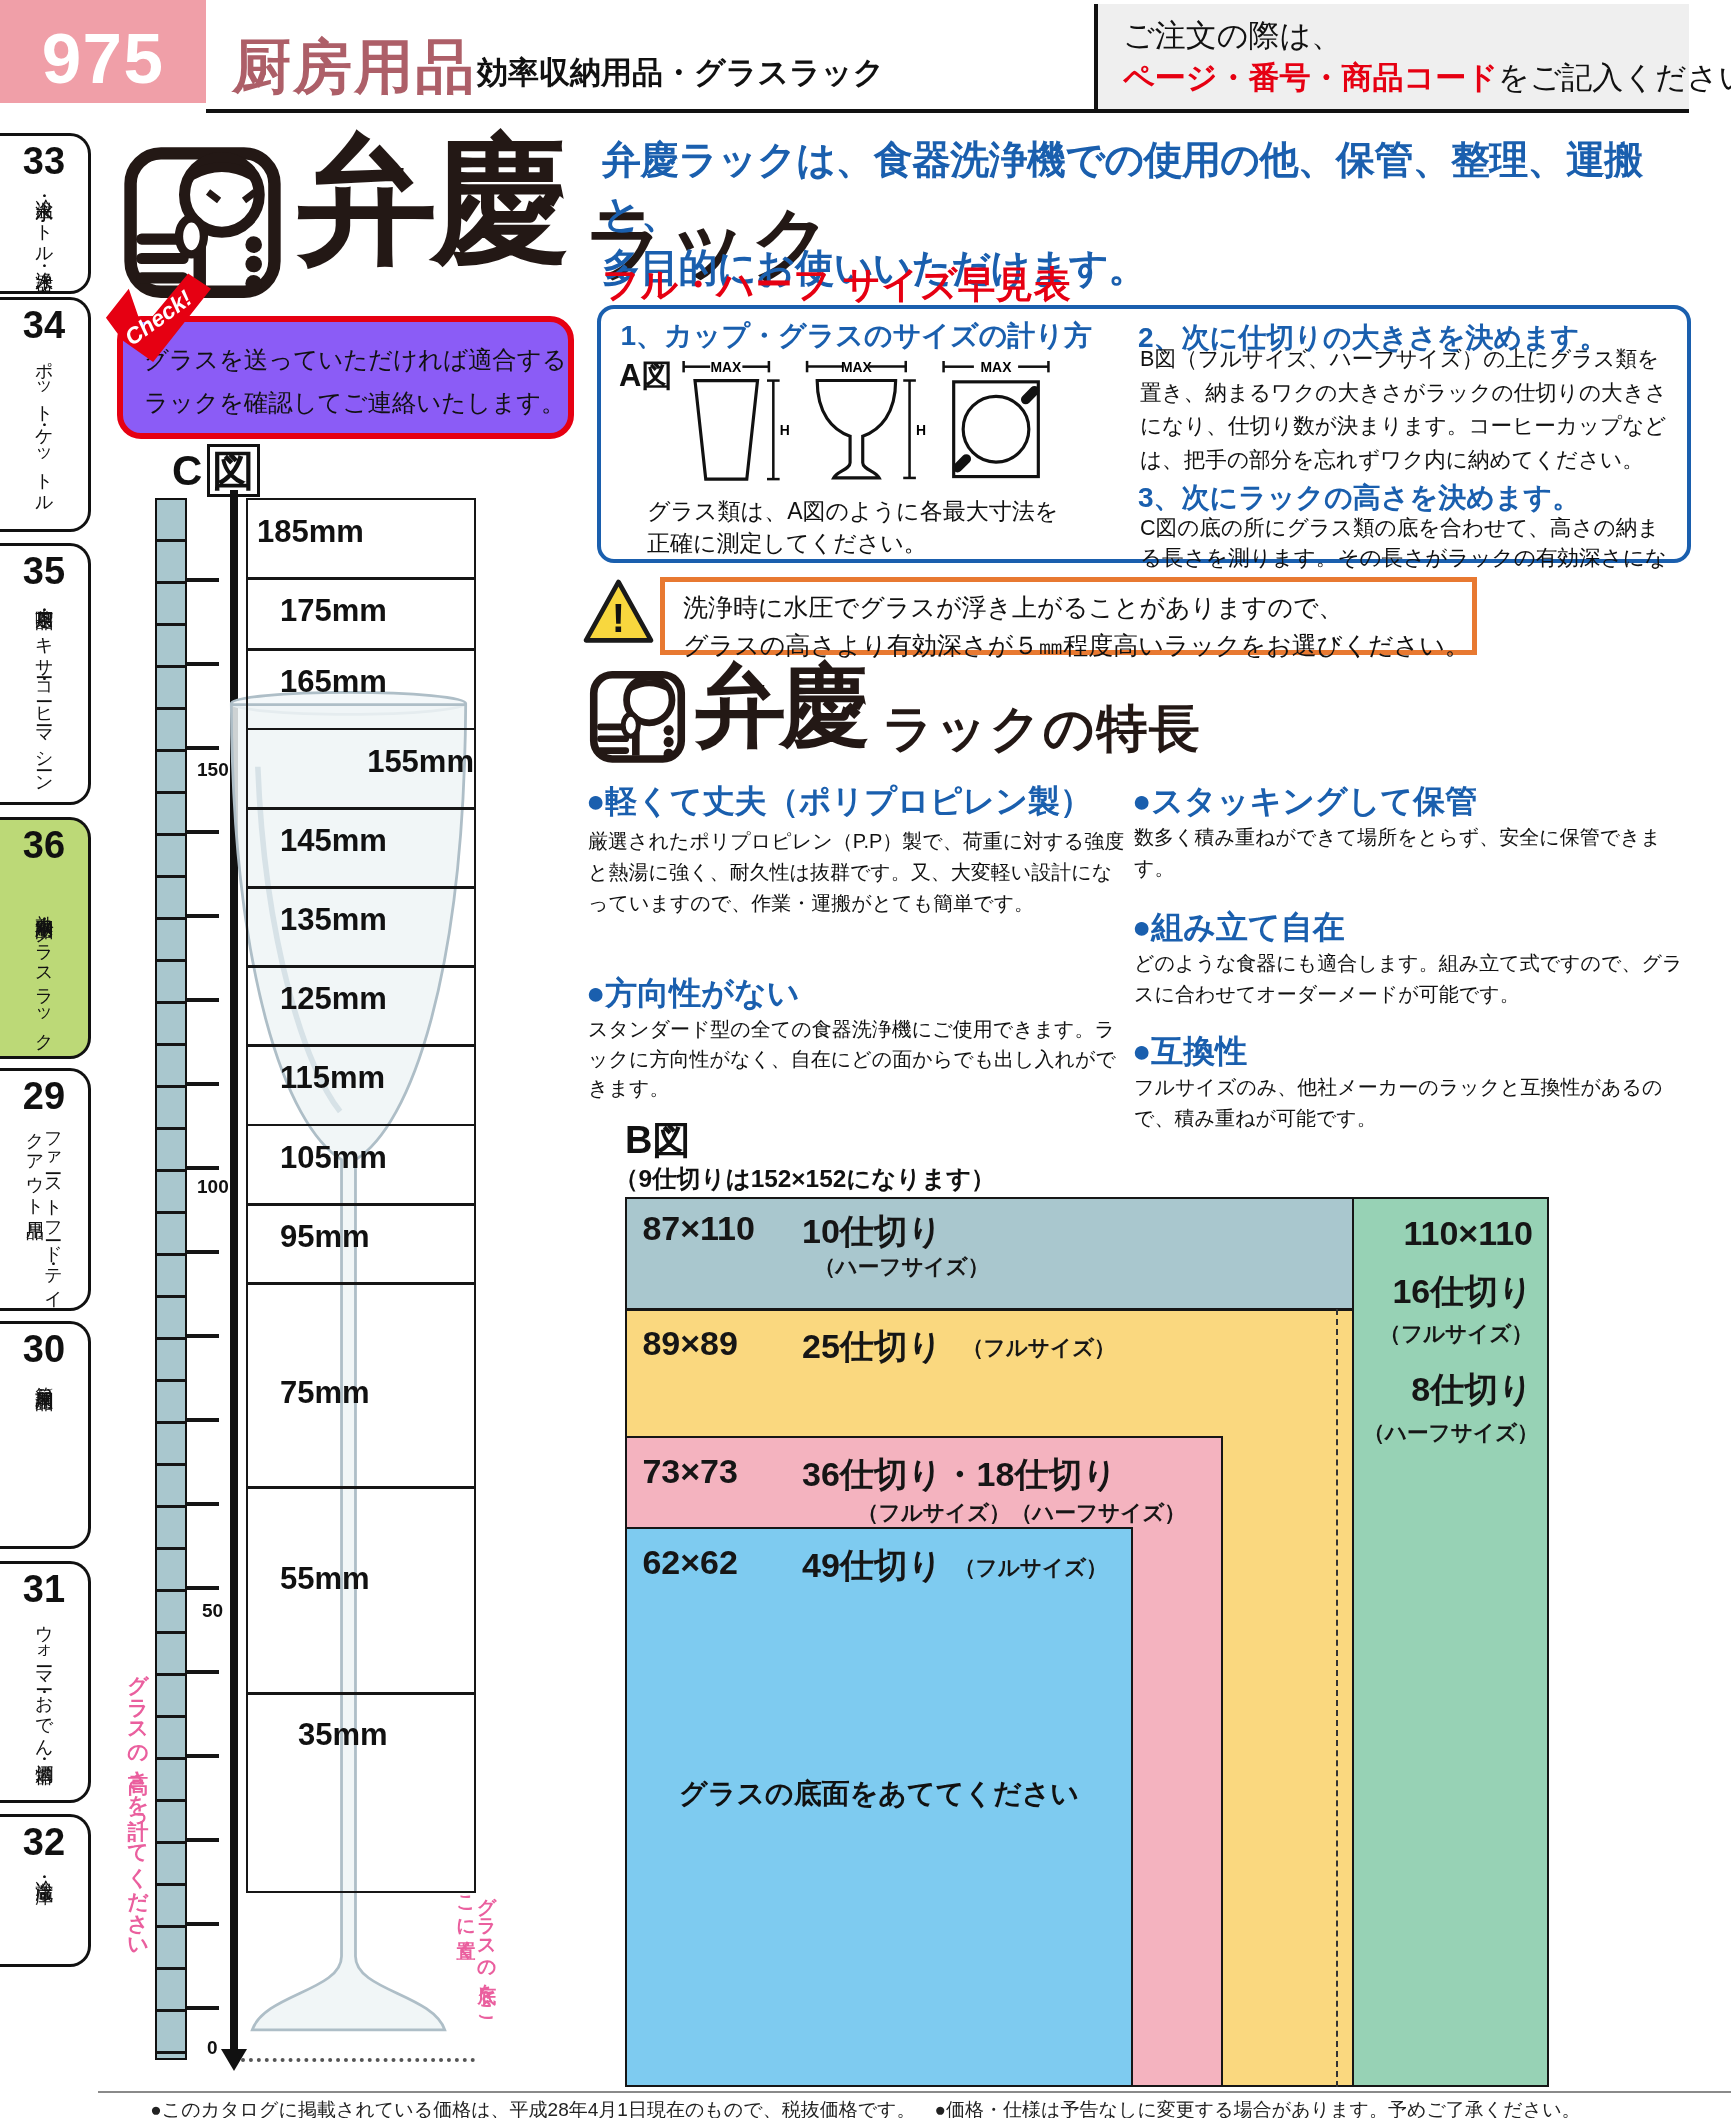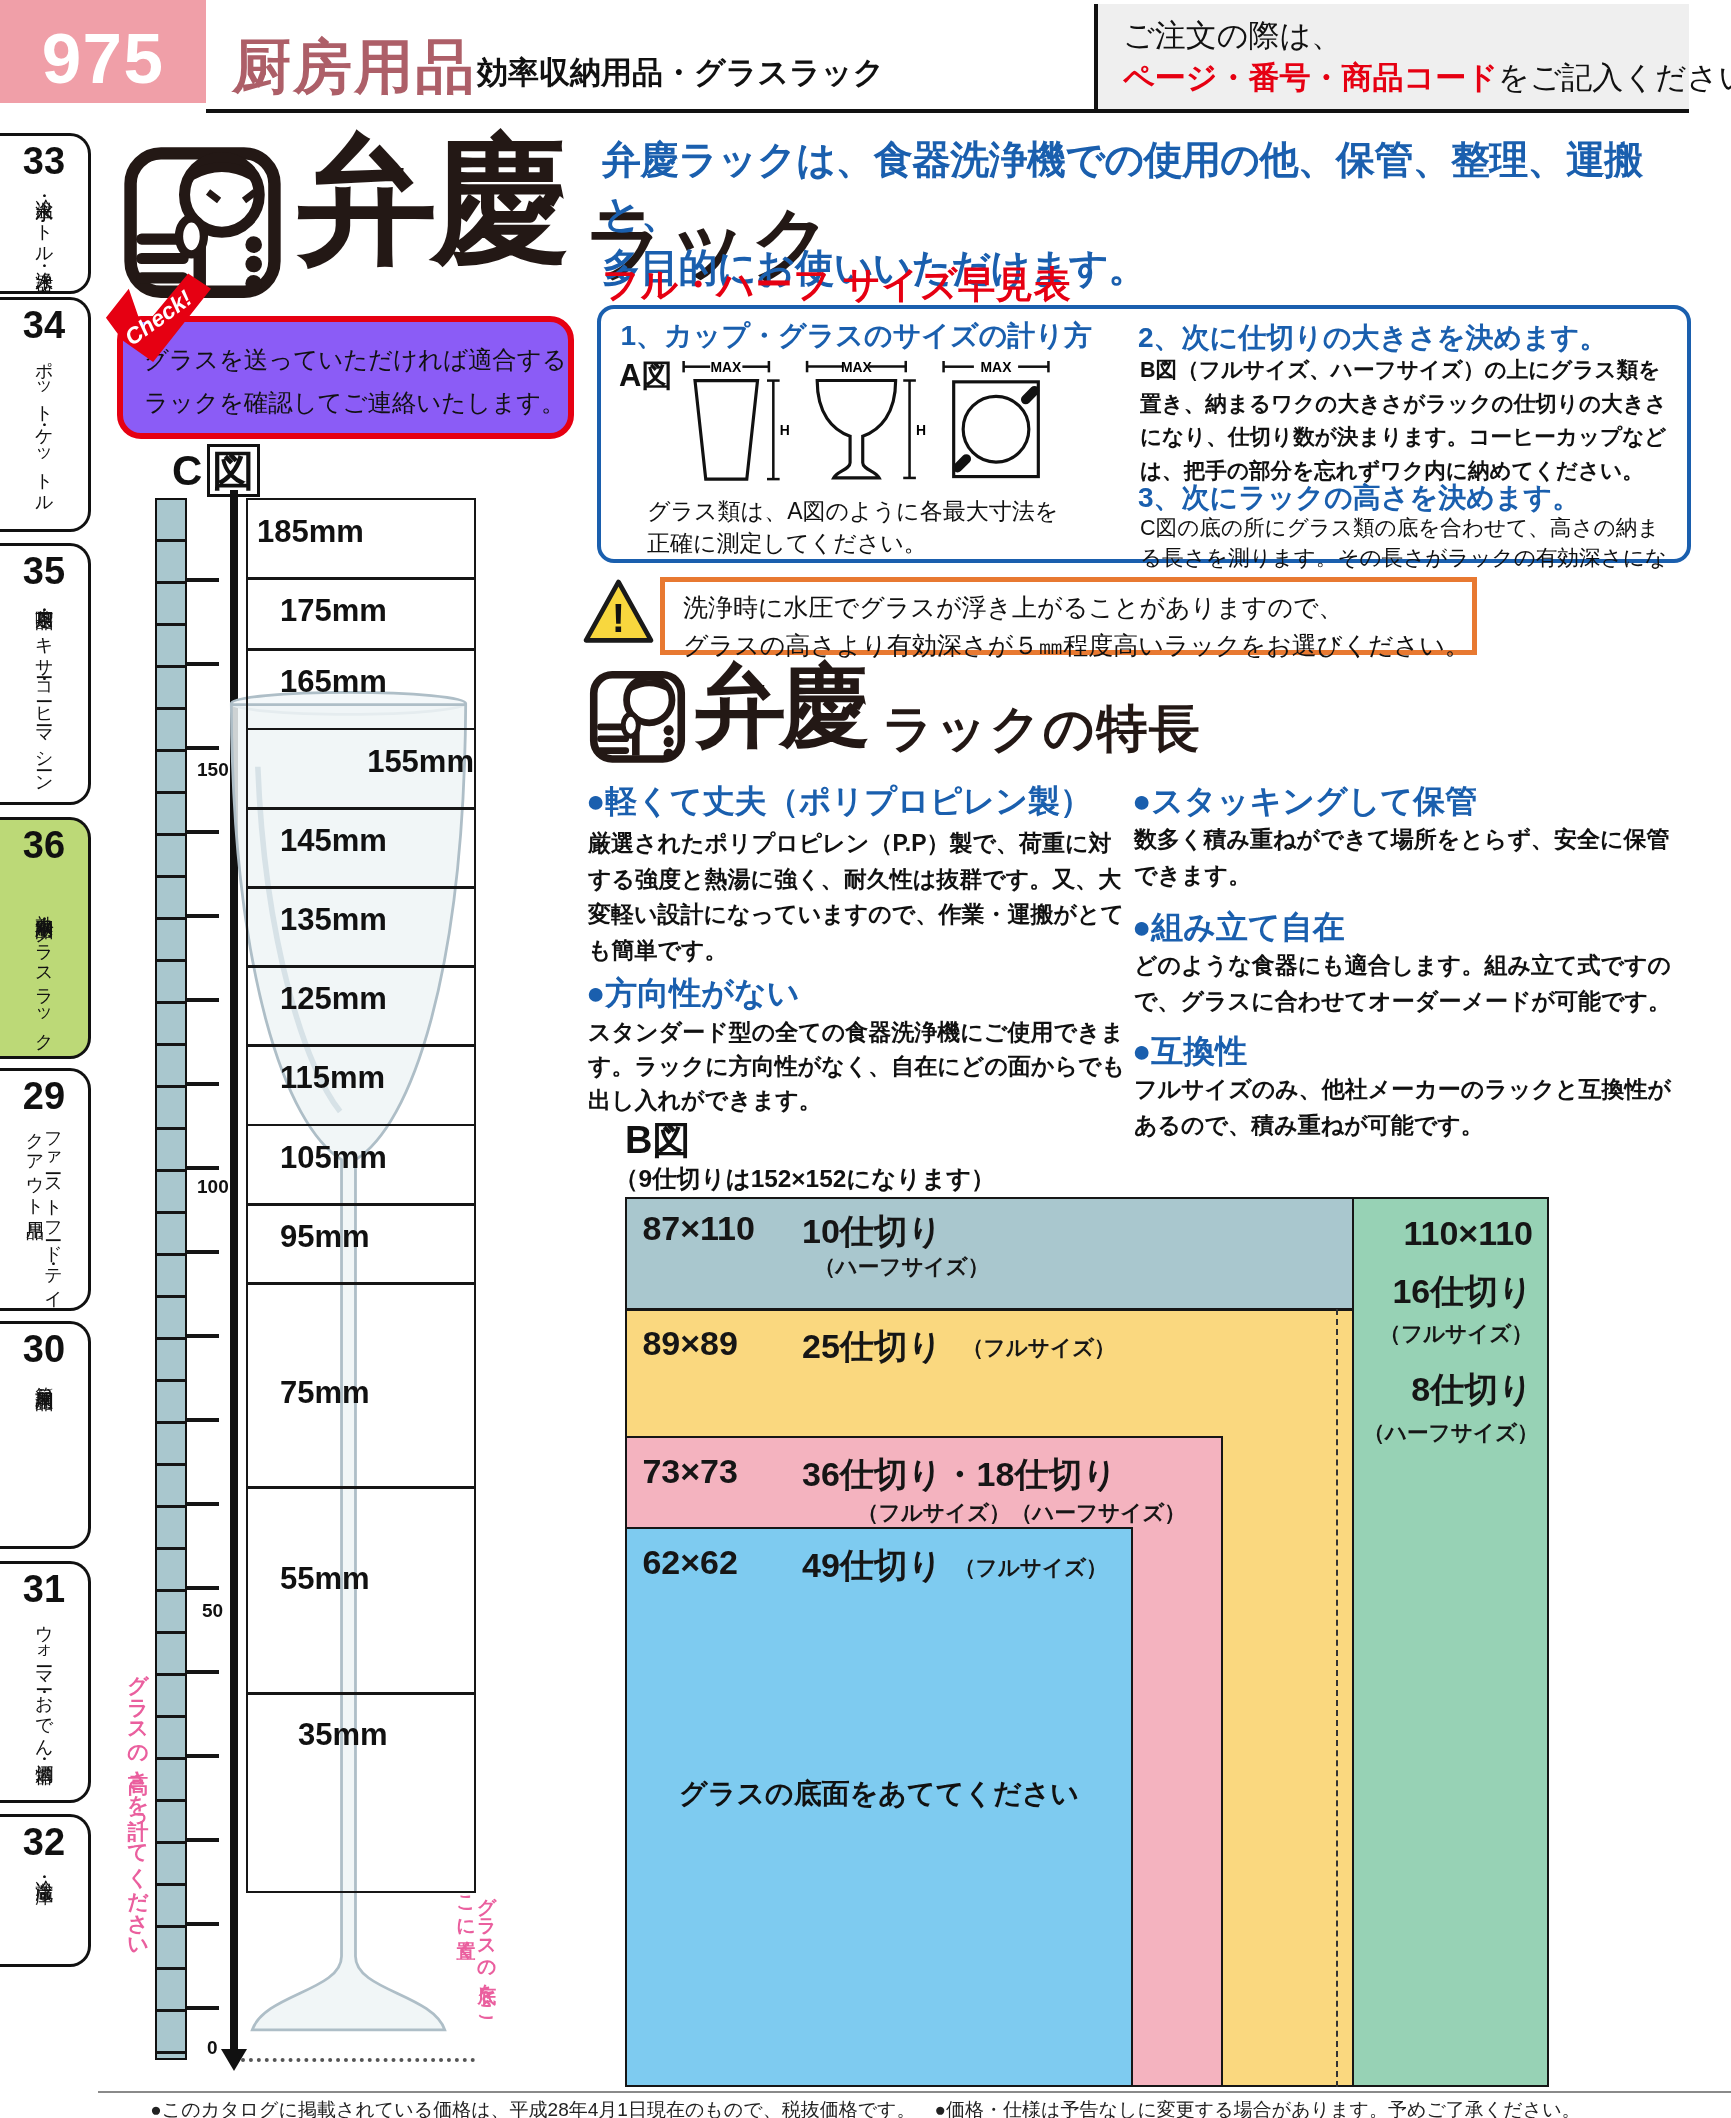--- a/index.html
+++ b/index.html
@@ -48,21 +48,21 @@
 
   
   .warn-box{left:660px;top:577px;width:817px;height:78px;border:5.6px solid #e87931;box-sizing:border-box;background:#fff;}
   .warn-text{position:absolute;left:18px;top:7px;font-size:25px;line-height:1.5;color:#111;white-space:nowrap;}
   .warn-text span{display:block;}
 
   
   .feat-brand{left:695px;top:660px;font-size:91px;}
   .feat-title{left:882px;top:695px;font-size:51px;font-weight:800;color:#231815;letter-spacing:1.4px;}
   .ftitle{position:absolute;font-size:32px;font-weight:800;color:#1a5fae;white-space:nowrap;}
-  .fbody{position:absolute;font-size:23px;line-height:1.55;color:#111;font-weight:bold;}
+  .fbody{position:absolute;font-size:20px;line-height:1.55;color:#111;}
 
   
   .fig-label{font-size:38px;font-weight:800;color:#111;}
   .b-note{left:614px;top:1163px;font-size:24.4px;font-weight:600;color:#111;}
   .rack{position:absolute;border:2.8px solid #161616;box-sizing:border-box;}
   .rk-size{font-size:34px;font-weight:600;color:#161616;}
   .rk-part{font-size:34px;font-weight:600;color:#161616;}
   .rk-type{font-size:21.6px;font-weight:600;color:#161616;}
   .dash-line{left:1336px;top:1309px;height:778px;width:0;border-left:2.8px dashed #333;}
 
@@ -214,21 +214,21 @@
       <line x1="142" y1="66" x2="156" y2="52" stroke="#111" stroke-width="15" stroke-linecap="round"></line>
       <line x1="48" y1="160" x2="34" y2="174" stroke="#111" stroke-width="15" stroke-linecap="round"></line>
     </svg>
 
     <div class="s1-note">
       <span>グラス類は、A図のように各最大寸法を</span>
       <span>正確に測定してください。</span>
     </div>
 
     <div class="step-title" style="left:537px;top:9.8px;">2、次に仕切りの大きさを決めます。</div>
-    <div class="step-body" style="left:539px;top:44px;width:539px;font-weight:bold;">B図（フルサイズ、ハーフサイズ）の上にグラス類を置き、納まるワクの大きさがラックの仕切りの大きさになり、仕切り数が決まります。コーヒーカップなどは、把手の部分を忘れずワク内に納めてください。</div>
+    <div class="step-body" style="left:539px;top:33px;width:539px;">B図（フルサイズ、ハーフサイズ）の上にグラス類を置き、納まるワクの大きさがラックの仕切りの大きさになり、仕切り数が決まります。コーヒーカップなどは、把手の部分を忘れずワク内に納めてください。</div>
     <div class="step-title" style="left:537px;top:170px;">3、次にラックの高さを決めます。</div>
     <div class="step-body" style="left:539px;top:204px;width:539px;line-height:1.4;">C図の底の所にグラス類の底を合わせて、高さの納まる長さを測ります。その長さがラックの有効深さになります。</div>
   </div>
 
   <svg class="abs" style="left:582px;top:575px;" width="73" height="73" viewBox="0 0 110 105">
     <path d="M55,8 L104,96 L6,96 Z" fill="#f8d73e" stroke="#1a1a1a" stroke-width="7" stroke-linejoin="round"></path>
     <text x="55" y="84" font-size="60" font-weight="900" text-anchor="middle" fill="#111">!</text>
   </svg>
   <div class="abs warn-box">
     <div class="warn-text">

